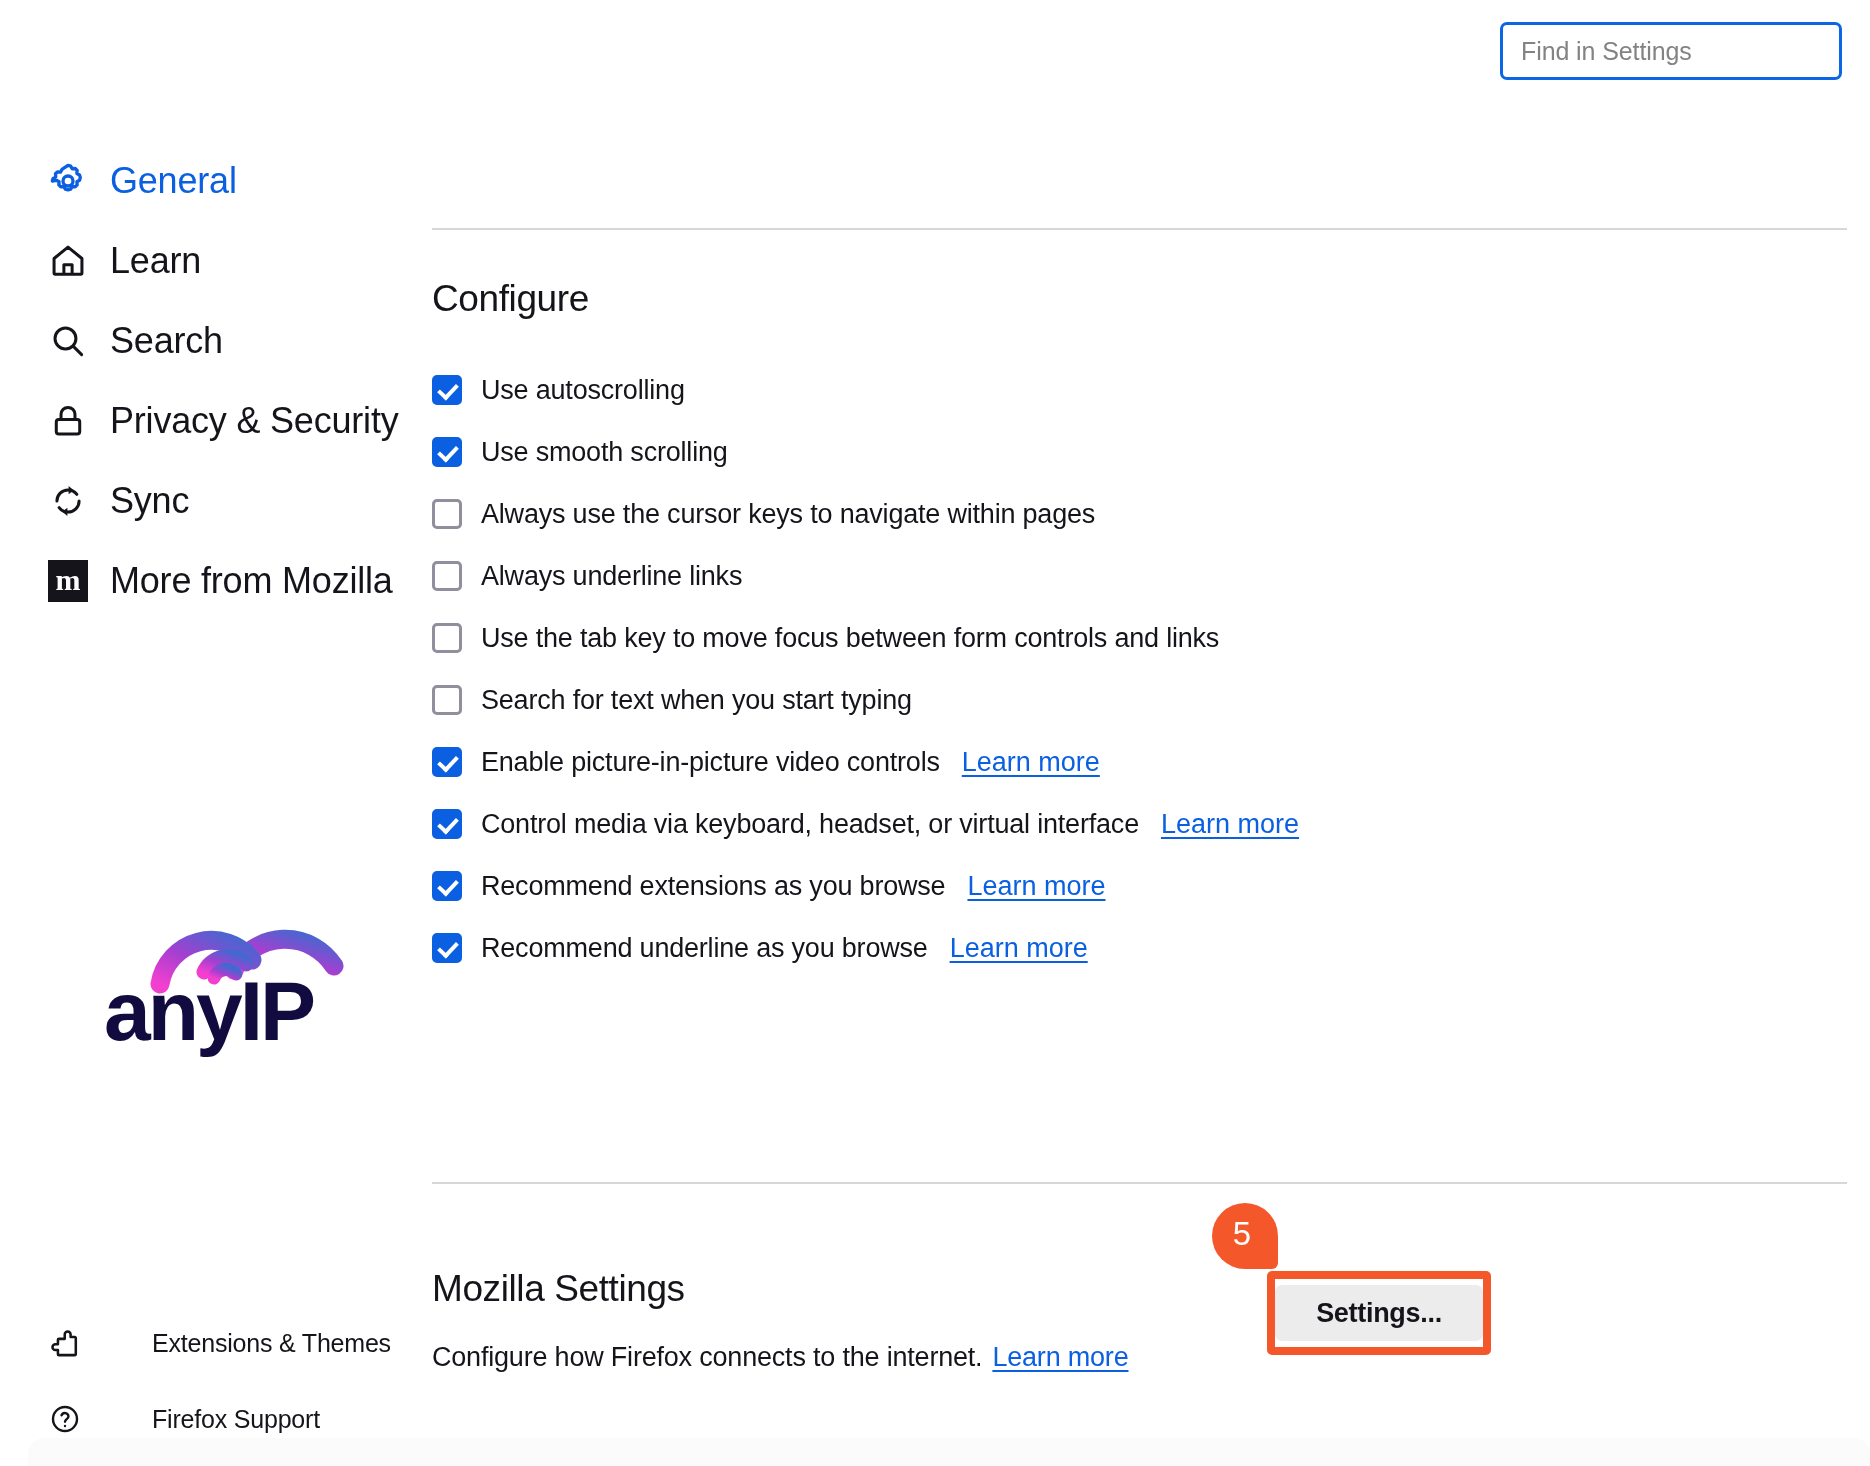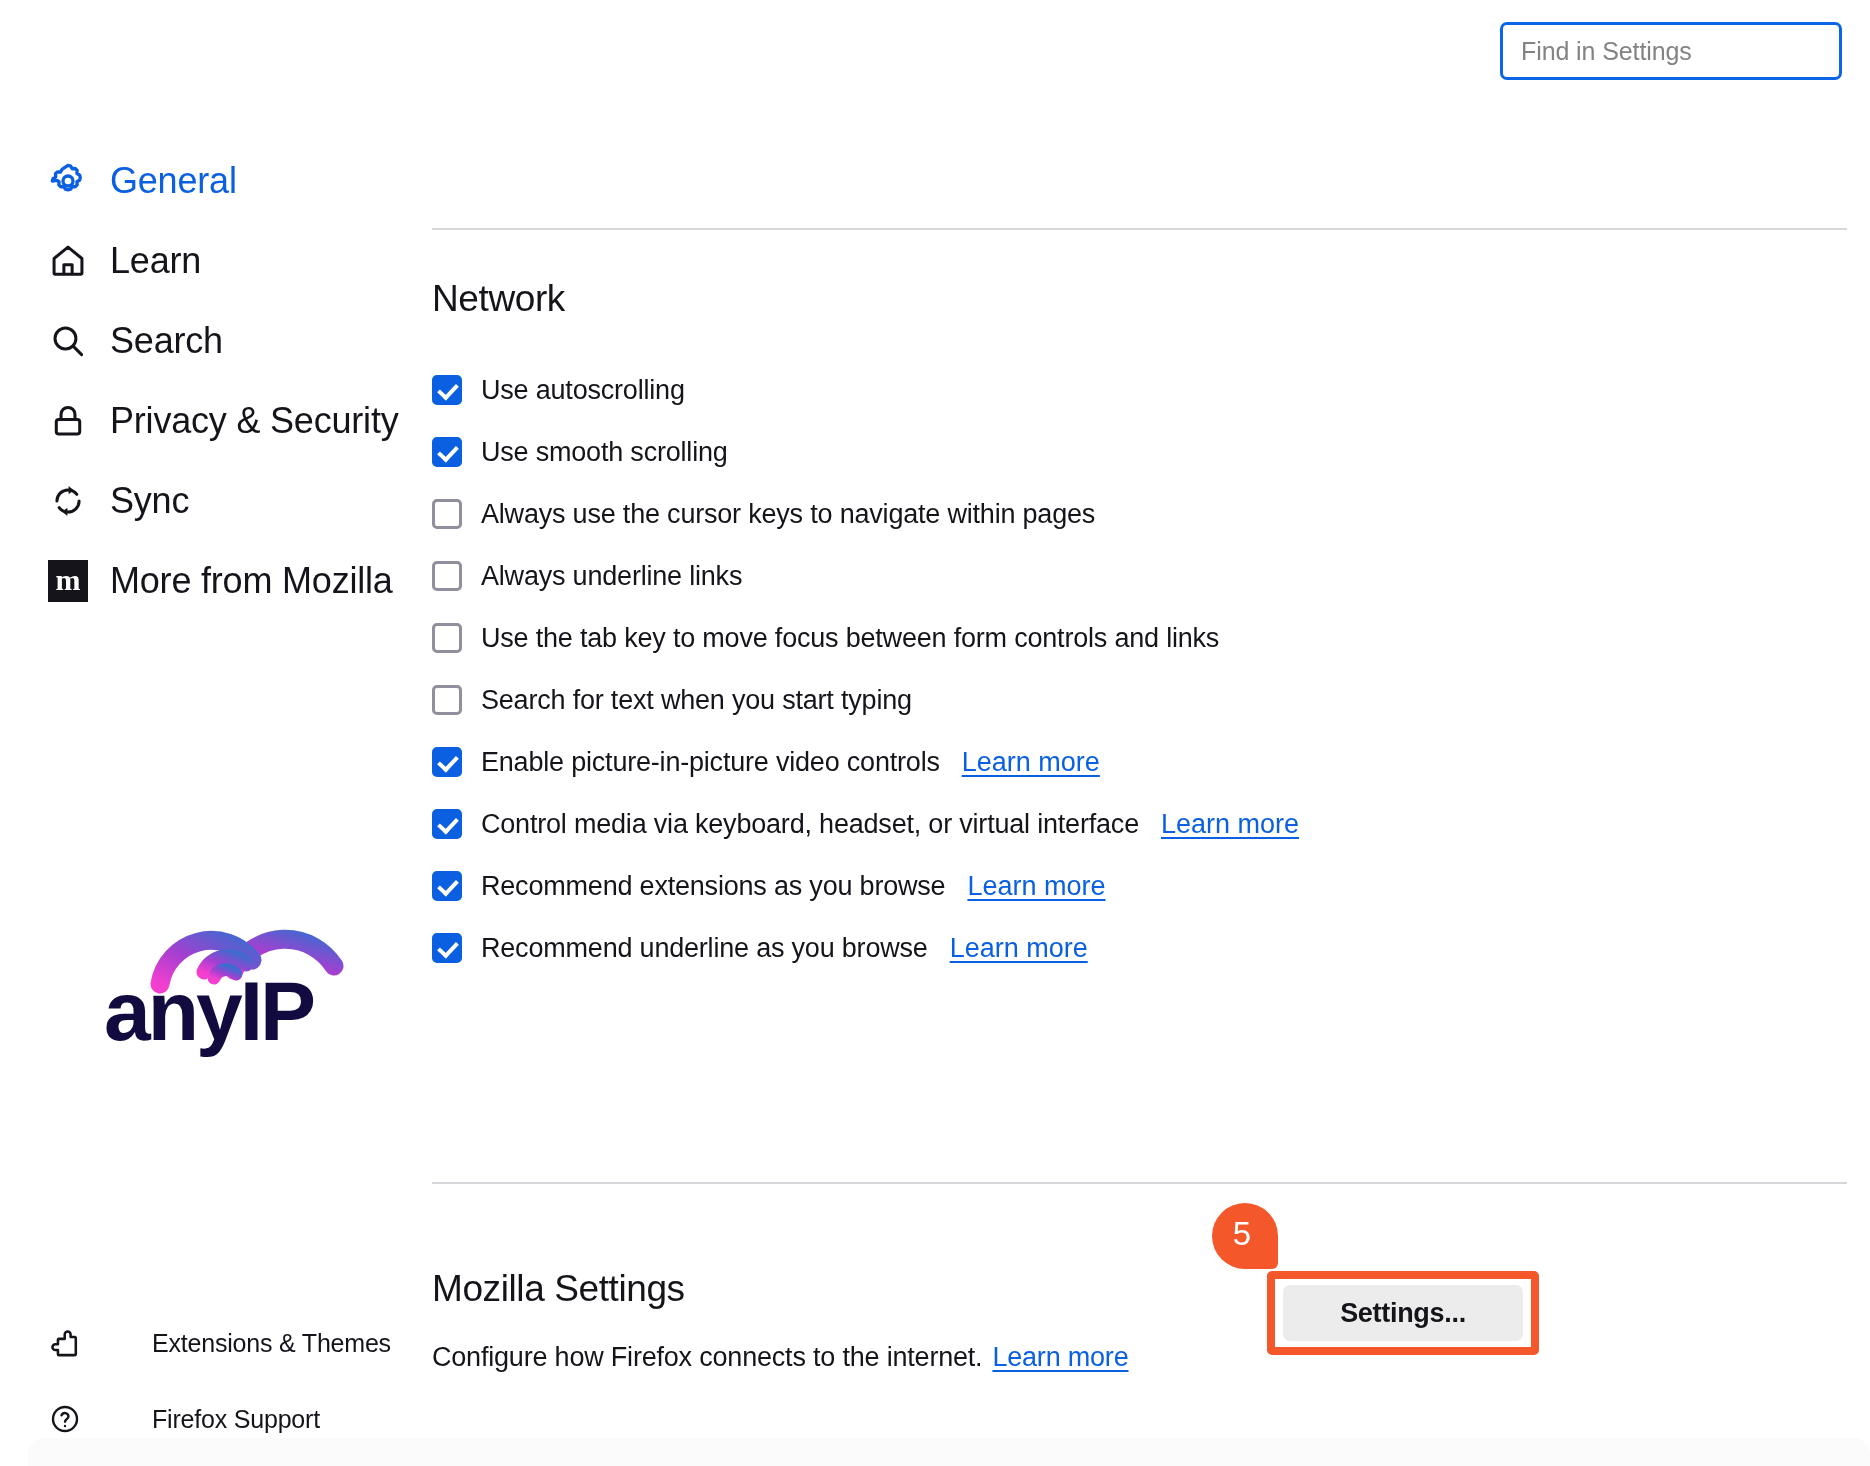--- a/index.html
+++ b/index.html
@@ -207,21 +207,21 @@
     align-items: baseline;
     white-space: nowrap;
   }
   .net-desc .learn { margin-left: 10px; }
 
   
   .hl-box {
     position: absolute;
     left: 1267px;
     top: 1271px;
-    width: 272px;
+    width: 224px;
     height: 84px;
     border: 8px solid #f4582a;
     border-radius: 5px;
     background: #ffffff;
     display: flex;
     align-items: center;
     justify-content: center;
   }
   .settings-btn {
     width: 240px;
@@ -384,21 +384,21 @@
         <span class="lbl">Firefox Support</span>
       </div>
     </div>
 
   </div>
 
   <div class="content">
 
     <div class="divider" id="div-top"></div>
 
-    <div class="section-title" id="title-browsing">Network</div>
+    <div class="section-title" id="title-browsing">Configure</div>
 
     <div class="cbrows">
 
       <div class="cbrow">
         <span class="cb on"></span>
         <span class="txt">Use autoscrolling</span>
       </div>
 
       <div class="cbrow">
         <span class="cb on"></span>

